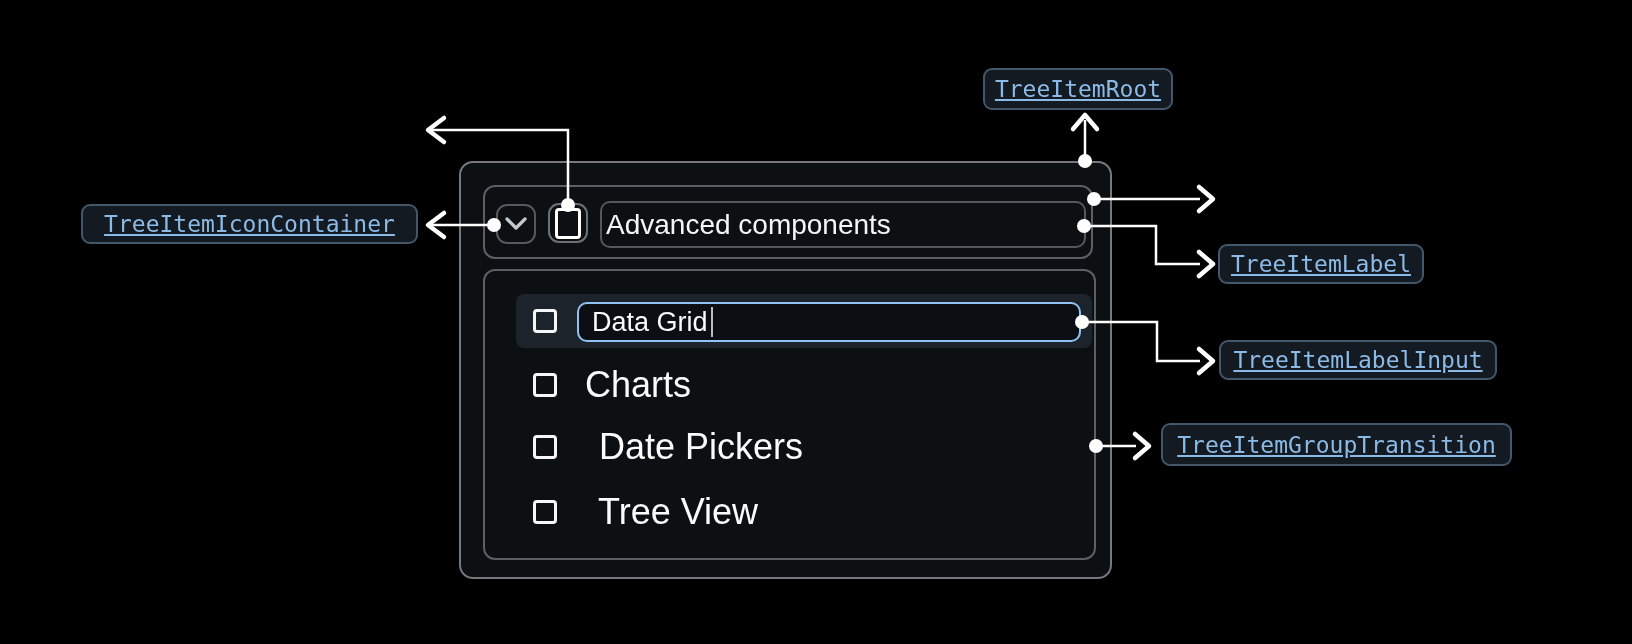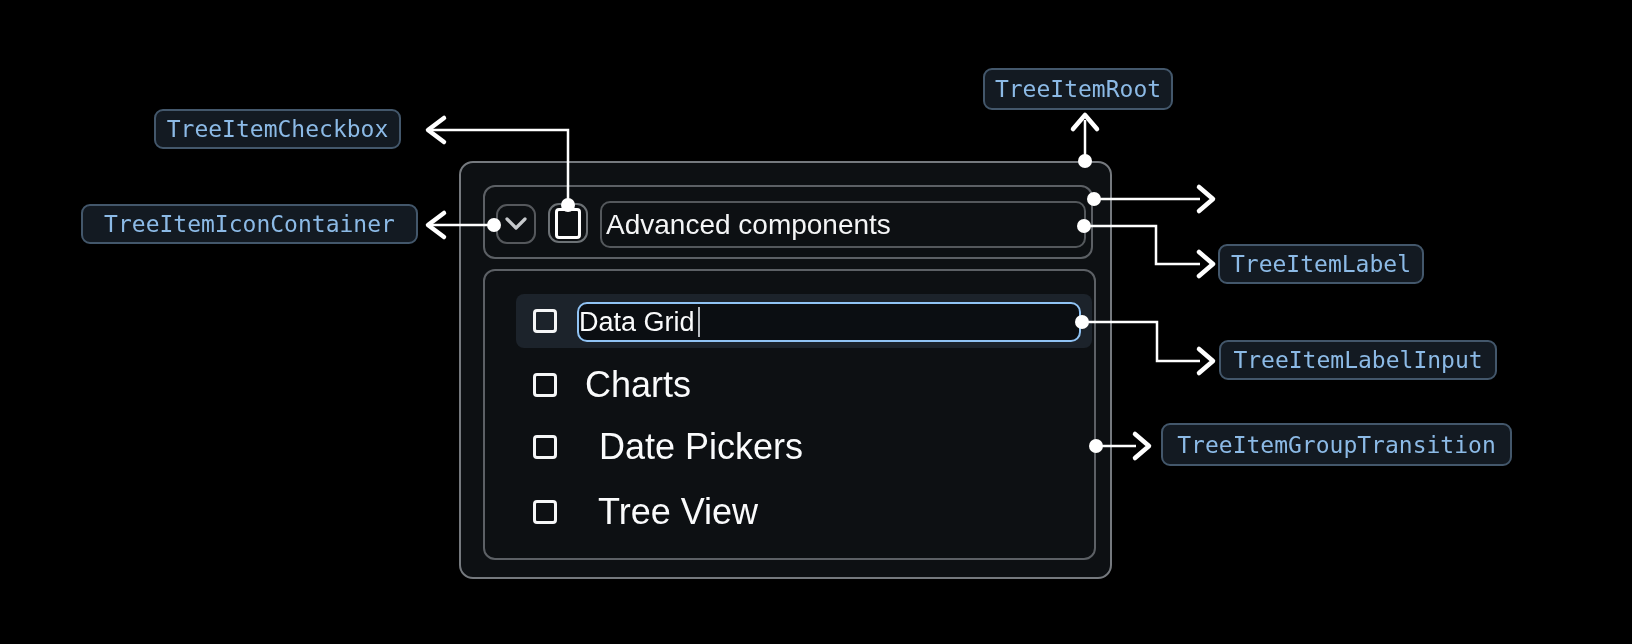--- a/index.html
+++ b/index.html
@@ -45,37 +45,38 @@
   .row-chk{
     width:24px;height:24px;border:3px solid #f5f6f7;border-radius:4px;cursor:pointer;
   }
   .pos-chk0{left:533px;top:309px;}
   .pos-chk1{left:533px;top:373px;}
   .pos-chk2{left:533px;top:435px;}
   .pos-chk3{left:533px;top:500px;}
   .edit-input{
     left:577px;top:302px;width:504px;height:40px;
     background:#0b0e12;border:2px solid #90c3f4;border-radius:10px;
-    display:flex;align-items:center;
+    display:flex;align-items:center;padding-left:13px;
     color:#fafbfc;font-size:27px;cursor:text;
   }
   .caret{width:2px;height:30px;background:#b9bdc2;margin-left:3px;}
   .item-label{
     position:absolute;color:#fafbfc;font-size:36px;line-height:30px;cursor:pointer;
   }
   .pos-item1{left:585px;top:370px;}
   .pos-item2{left:599px;top:432px;}
   .pos-item3{left:598px;top:497px;}
   
   .badge{
     position:absolute;box-sizing:border-box;
     background:#131a22;border:2px solid #43576b;border-radius:9px;
     color:#8cbae6;font-family:"DejaVu Sans Mono","Liberation Mono",monospace;
     font-size:23px;display:flex;align-items:center;justify-content:center;
     white-space:nowrap;
+    text-decoration:underline;
   }
   .b-checkbox{left:154px;top:109px;width:247px;height:40px;}
   .b-iconcontainer{left:81px;top:204px;width:337px;height:40px;}
   .b-root{left:983px;top:68px;width:190px;height:42px;}
   .b-content{left:1218px;top:178px;width:234px;height:40px;}
   .b-label{left:1218px;top:244px;width:206px;height:40px;}
   .b-labelinput{left:1219px;top:340px;width:278px;height:40px;}
   .b-grouptransition{left:1161px;top:423px;width:351px;height:43px;}
   
   .overlay{position:absolute;left:0;top:0;width:1632px;height:644px;pointer-events:none;}
@@ -149,20 +150,19 @@
 
     <path d="M 1082 322 H 1157 V 361 H 1200"></path>
     <polyline class="ah" points="1199,349 1213,361 1199,373"></polyline>
     <circle cx="1082" cy="322" r="7"></circle>
 
     <path d="M 1096 446 H 1136"></path>
     <polyline class="ah" points="1135,434 1149,446 1135,458"></polyline>
     <circle cx="1096" cy="446" r="7"></circle>
   </svg>
 
-  <div class="badge b-checkbox">TreeItemCheckbox</div>
   <div class="badge b-iconcontainer">TreeItemIconContainer</div>
   <div class="badge b-root">TreeItemRoot</div>
   <div class="badge b-label">TreeItemLabel</div>
   <div class="badge b-grouptransition">TreeItemGroupTransition</div>
   <div class="badge b-labelinput">TreeItemLabelInput</div>
 
 </div>
 
 </body></html>

